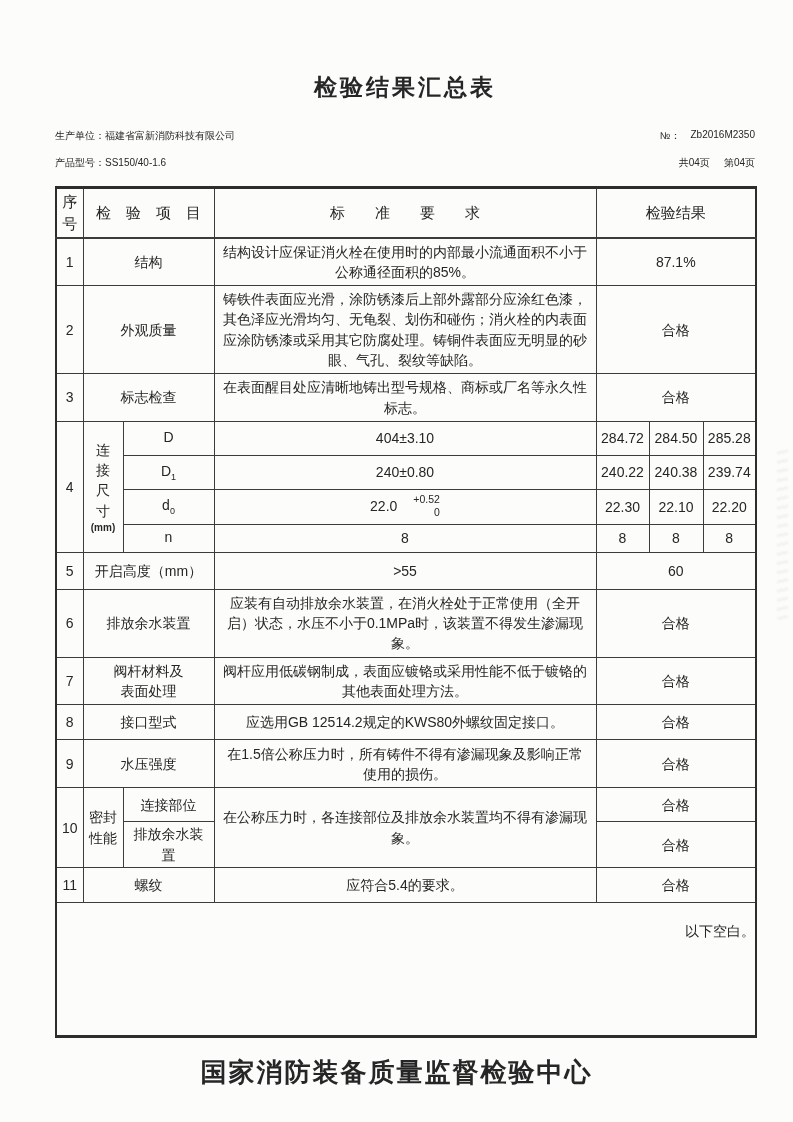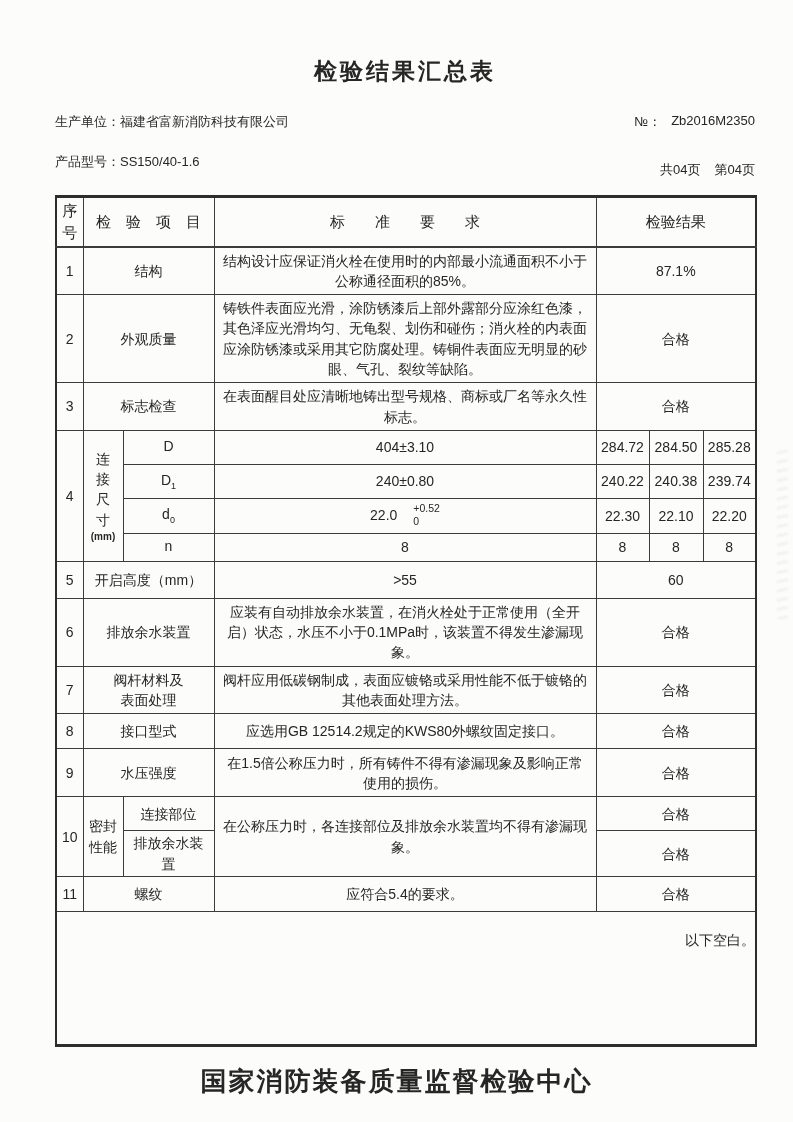--- a/index.html
+++ b/index.html
@@ -11,35 +11,35 @@
     position:relative;
     width:793px;height:1122px;
     margin:0 auto;
     background:#fcfcfa;
     color:#262626;
     overflow:hidden;
     box-shadow:0 0 4px rgba(0,0,0,.2);
   }
   .content{margin-left:55px;width:700px;}
   .doc-title{
-    padding-top:56px;
+    padding-top:72px;
     text-align:center;
     font-size:23px;
     font-weight:600;
     letter-spacing:3px;
   }
   .info-line{
     display:flex;
     justify-content:space-between;
-    align-items:center;
-    font-size:13px;
+    align-items:flex-end;
+    font-size:10px;
   }
   .info-line.first{margin-top:26px;}
   .info-line.second{margin-top:13px;}
-  .info-right{display:flex;gap:14px;margin-top:17px;}
+  .info-right{display:flex;gap:14px;}
   .no-group{display:flex;gap:10px;}
   .report-table{
     margin-top:16px;
     width:700px;
     table-layout:fixed;
     border-collapse:collapse;
     border:2px solid #2d2d2d;
     border-top-width:3px;
     border-bottom-width:3px;
     font-size:14px;
@@ -68,21 +68,21 @@
   }
   .group-unit{display:block;font-size:10px;line-height:1.3;font-weight:bold;}
   sub{font-size:9px;}
   .tol{
     display:inline-flex;
     flex-direction:column;
     vertical-align:middle;
     font-size:10.5px;
     line-height:1.25;
     margin-left:16px;
-    text-align:left;
+    text-align:right;
     position:relative;top:-1px;
   }
   .doc-footer{
     margin-top:17px;
     text-align:center;
     font-size:26px;
     font-weight:600;
     letter-spacing:2px;
   }
   .artifact{

